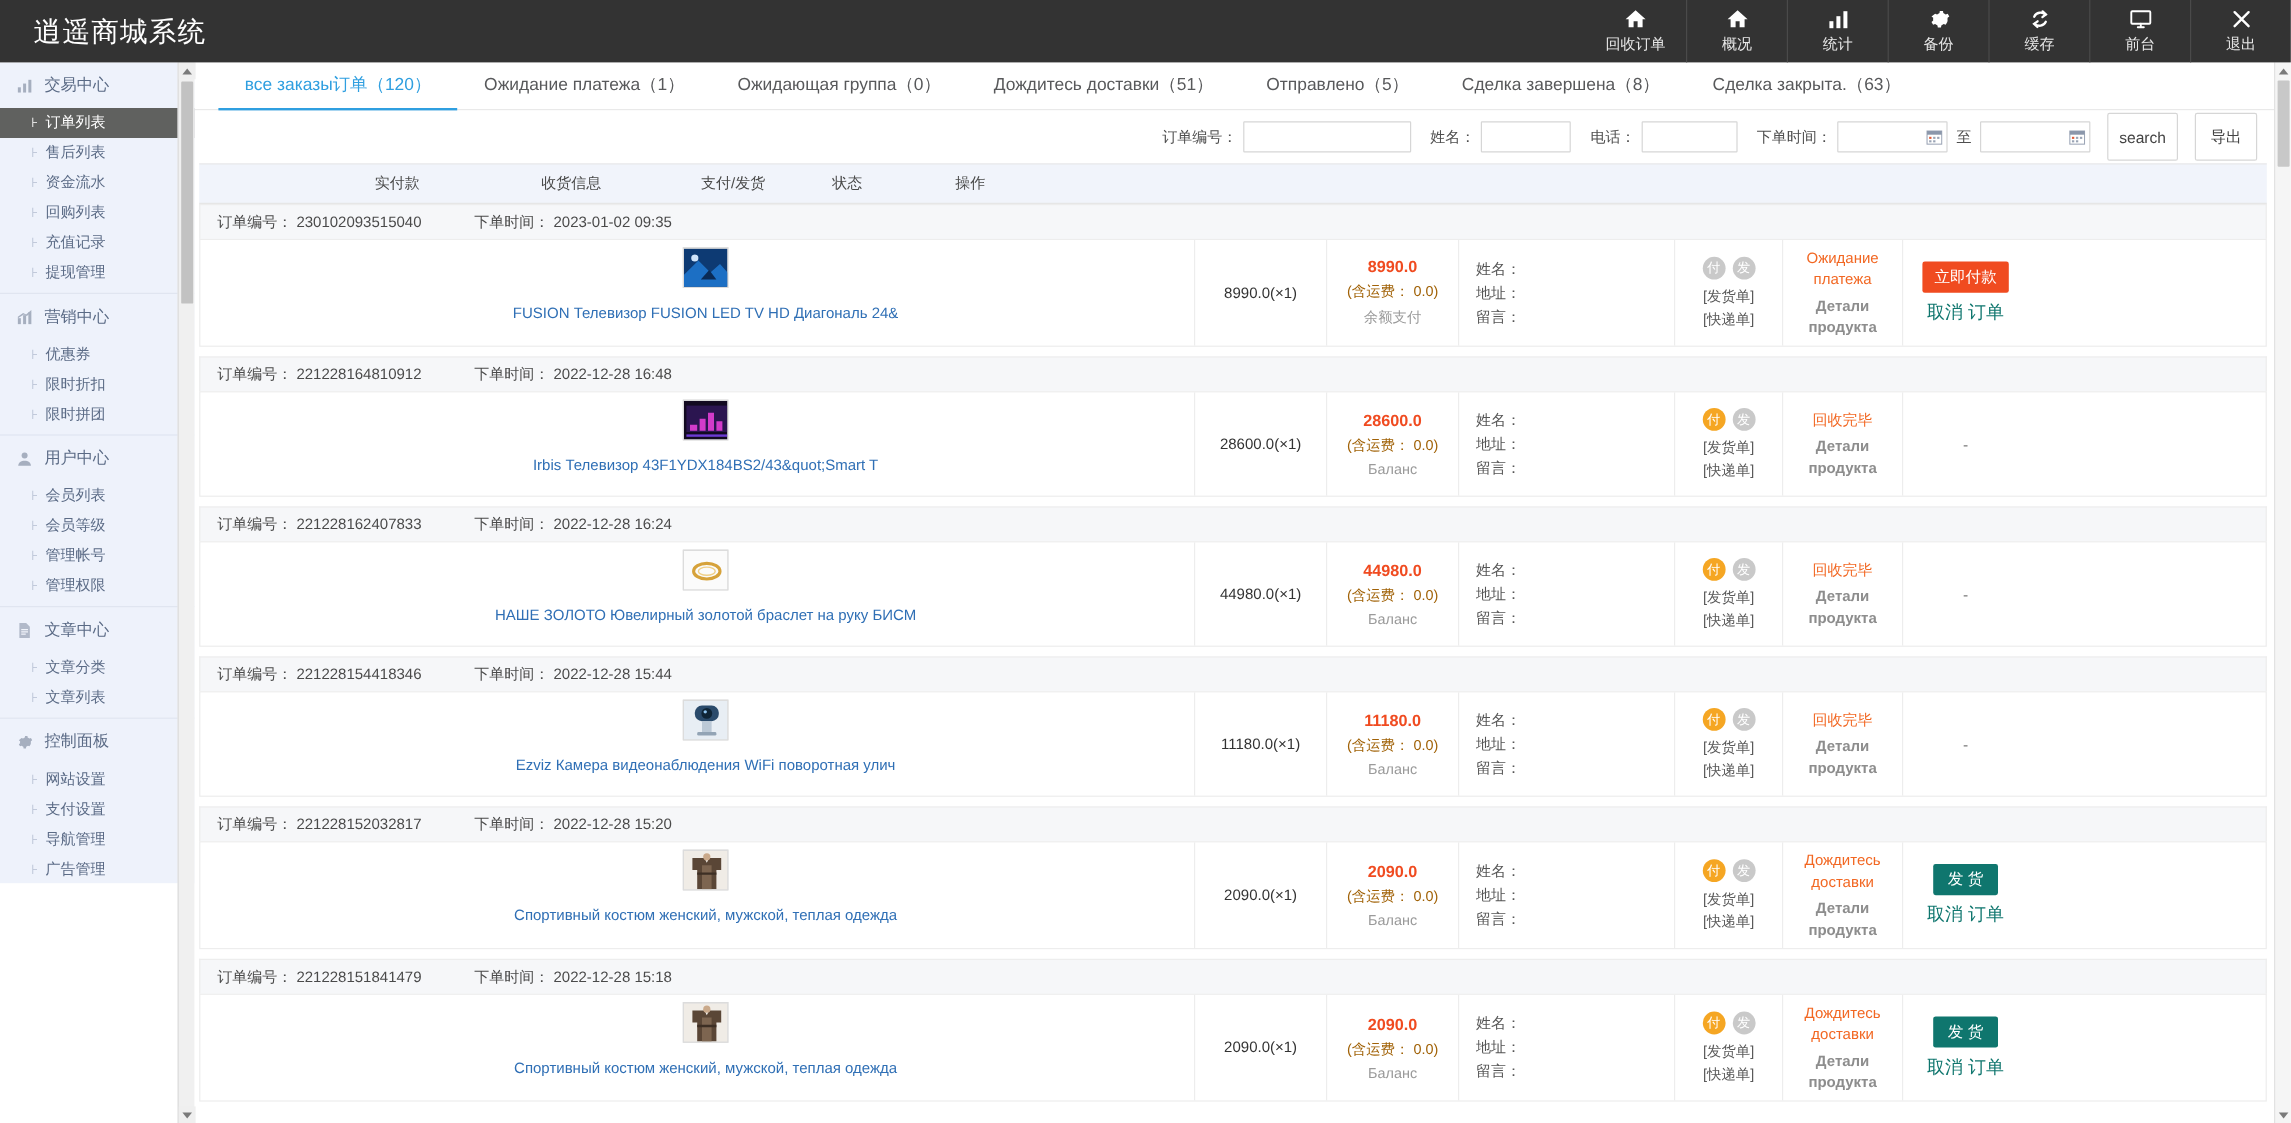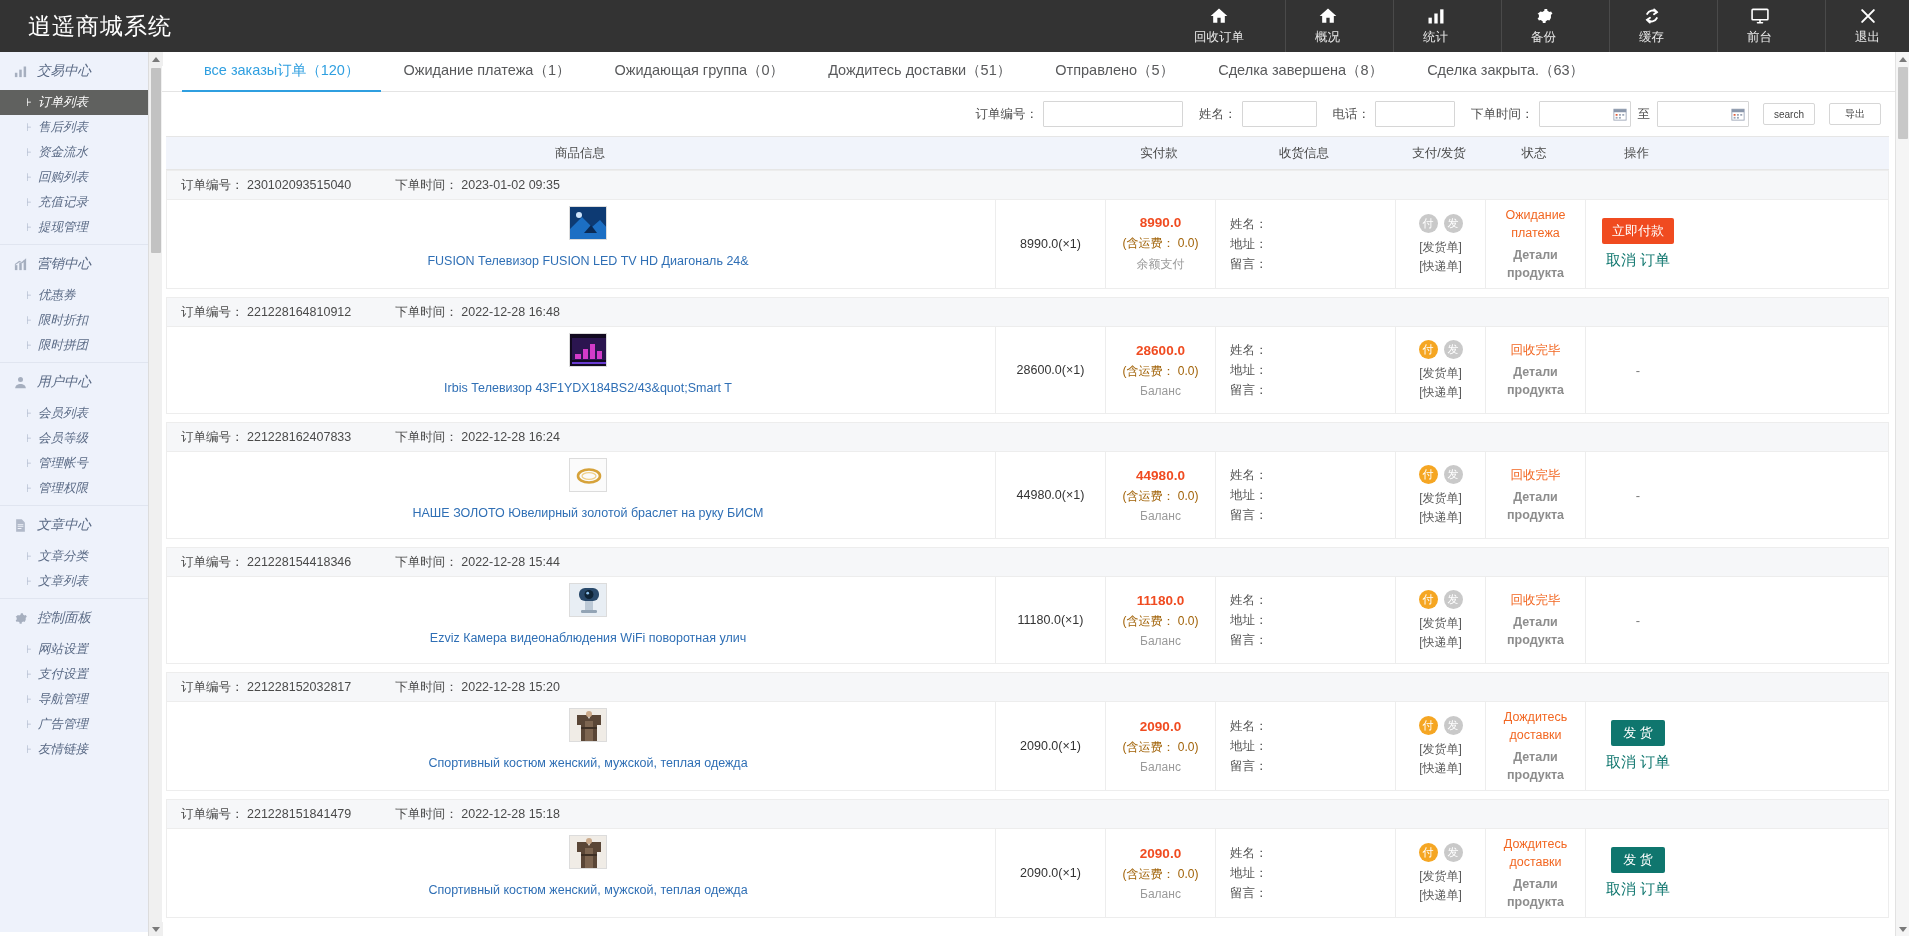--- a/index.html
+++ b/index.html
@@ -23,43 +23,42 @@
     justify-content: space-between;
     z-index: 40;
   }
   #brand {
     color: #ffffff;
     font-size: 23px;
     letter-spacing: 1px;
     padding-left: 28px;
     white-space: nowrap;
   }
-  #topnav { display: flex; height: 52px; align-items: stretch; gap: 24px; }
+  #topnav { display: flex; height: 52px; align-items: stretch; }
   .topnav-item {
     width: 84px;
     display: flex; flex-direction: column;
     align-items: center; justify-content: center;
     gap: 3px;
     color: #e8e8e8;
     border-left: 1px solid #4a4a4a;
     cursor: pointer;
   }
   .topnav-item:first-child { border-left: none; }
   .topnav-label { font-size: 12.5px; white-space: nowrap; }
   .topnav-ico { height: 20px; display: flex; align-items: center; justify-content: center; }
   .topnav-ico svg { display: block; }
 
   
   #sidebar {
     position: absolute; top: 52px; left: 0;
-    width: 162px; height: 880px;
+    width: 162px; height: 684px;
     background: #eef2fb;
     overflow: hidden;
     z-index: 20;
-    font-style: italic;
   }
   #sidebar-scrollpane { width: 162px; height: 884px; overflow: hidden; position: relative; }
   .nav-group { border-bottom: 1px solid #e0e5f0; padding-bottom: 4px; }
   .nav-group:last-child { border-bottom: none; }
   .nav-head {
     display: flex; align-items: center;
     gap: 9px;
     height: 38px;
     padding-left: 13px;
     color: #5a6a85;
@@ -165,24 +164,24 @@
     width: 92px; height: 26px;
     border: 1px solid #d6d6d6; background: #fff;
     display: flex; align-items: center; justify-content: flex-end;
     padding-right: 3px;
     border-radius: 1px;
     cursor: pointer;
   }
   .cal-ico { width: 14px; height: 14px; }
   .f-sep { font-size: 12.5px; color: #4e4e4e; margin: 0 7px; }
   .f-btn {
-    height: 22px; min-width: 52px;
+    height: 40px; min-width: 52px;
     margin-left: 14px;
     border: 1px solid #d6d6d6; background: #fff;
-    font-size: 10px; color: #444;
+    font-size: 13px; color: #444;
     display: flex; align-items: center; justify-content: center;
     padding: 0 9px;
     border-radius: 2px; cursor: pointer;
   }
 
   
   #tablewrap { position: relative; width: 1747px; height: 800px; overflow: hidden; }
   #table { width: 1731px; }
 
   .thead {
@@ -568,21 +567,20 @@
         <rect x="6.8" y="11.3" width="2.2" height="2" fill="#9aa4b5"></rect>
       </svg>
     </div>
     <div class="f-btn">search</div>
     <div class="f-btn">导出</div>
   </div>
 
   <div id="tablewrap">
     <div id="table">
       <div class="thead">
-        <div class="th col-prod">商品信息</div>
         <div class="th col-price"></div>
         <div class="th col-paid">实付款</div>
         <div class="th col-recv">收货信息</div>
         <div class="th col-ship">支付/发货</div>
         <div class="th col-status">状态</div>
         <div class="th col-op">操作</div>
       </div>
       <div id="rows-host">
           <div class="order-block">
             <div class="order-head">

